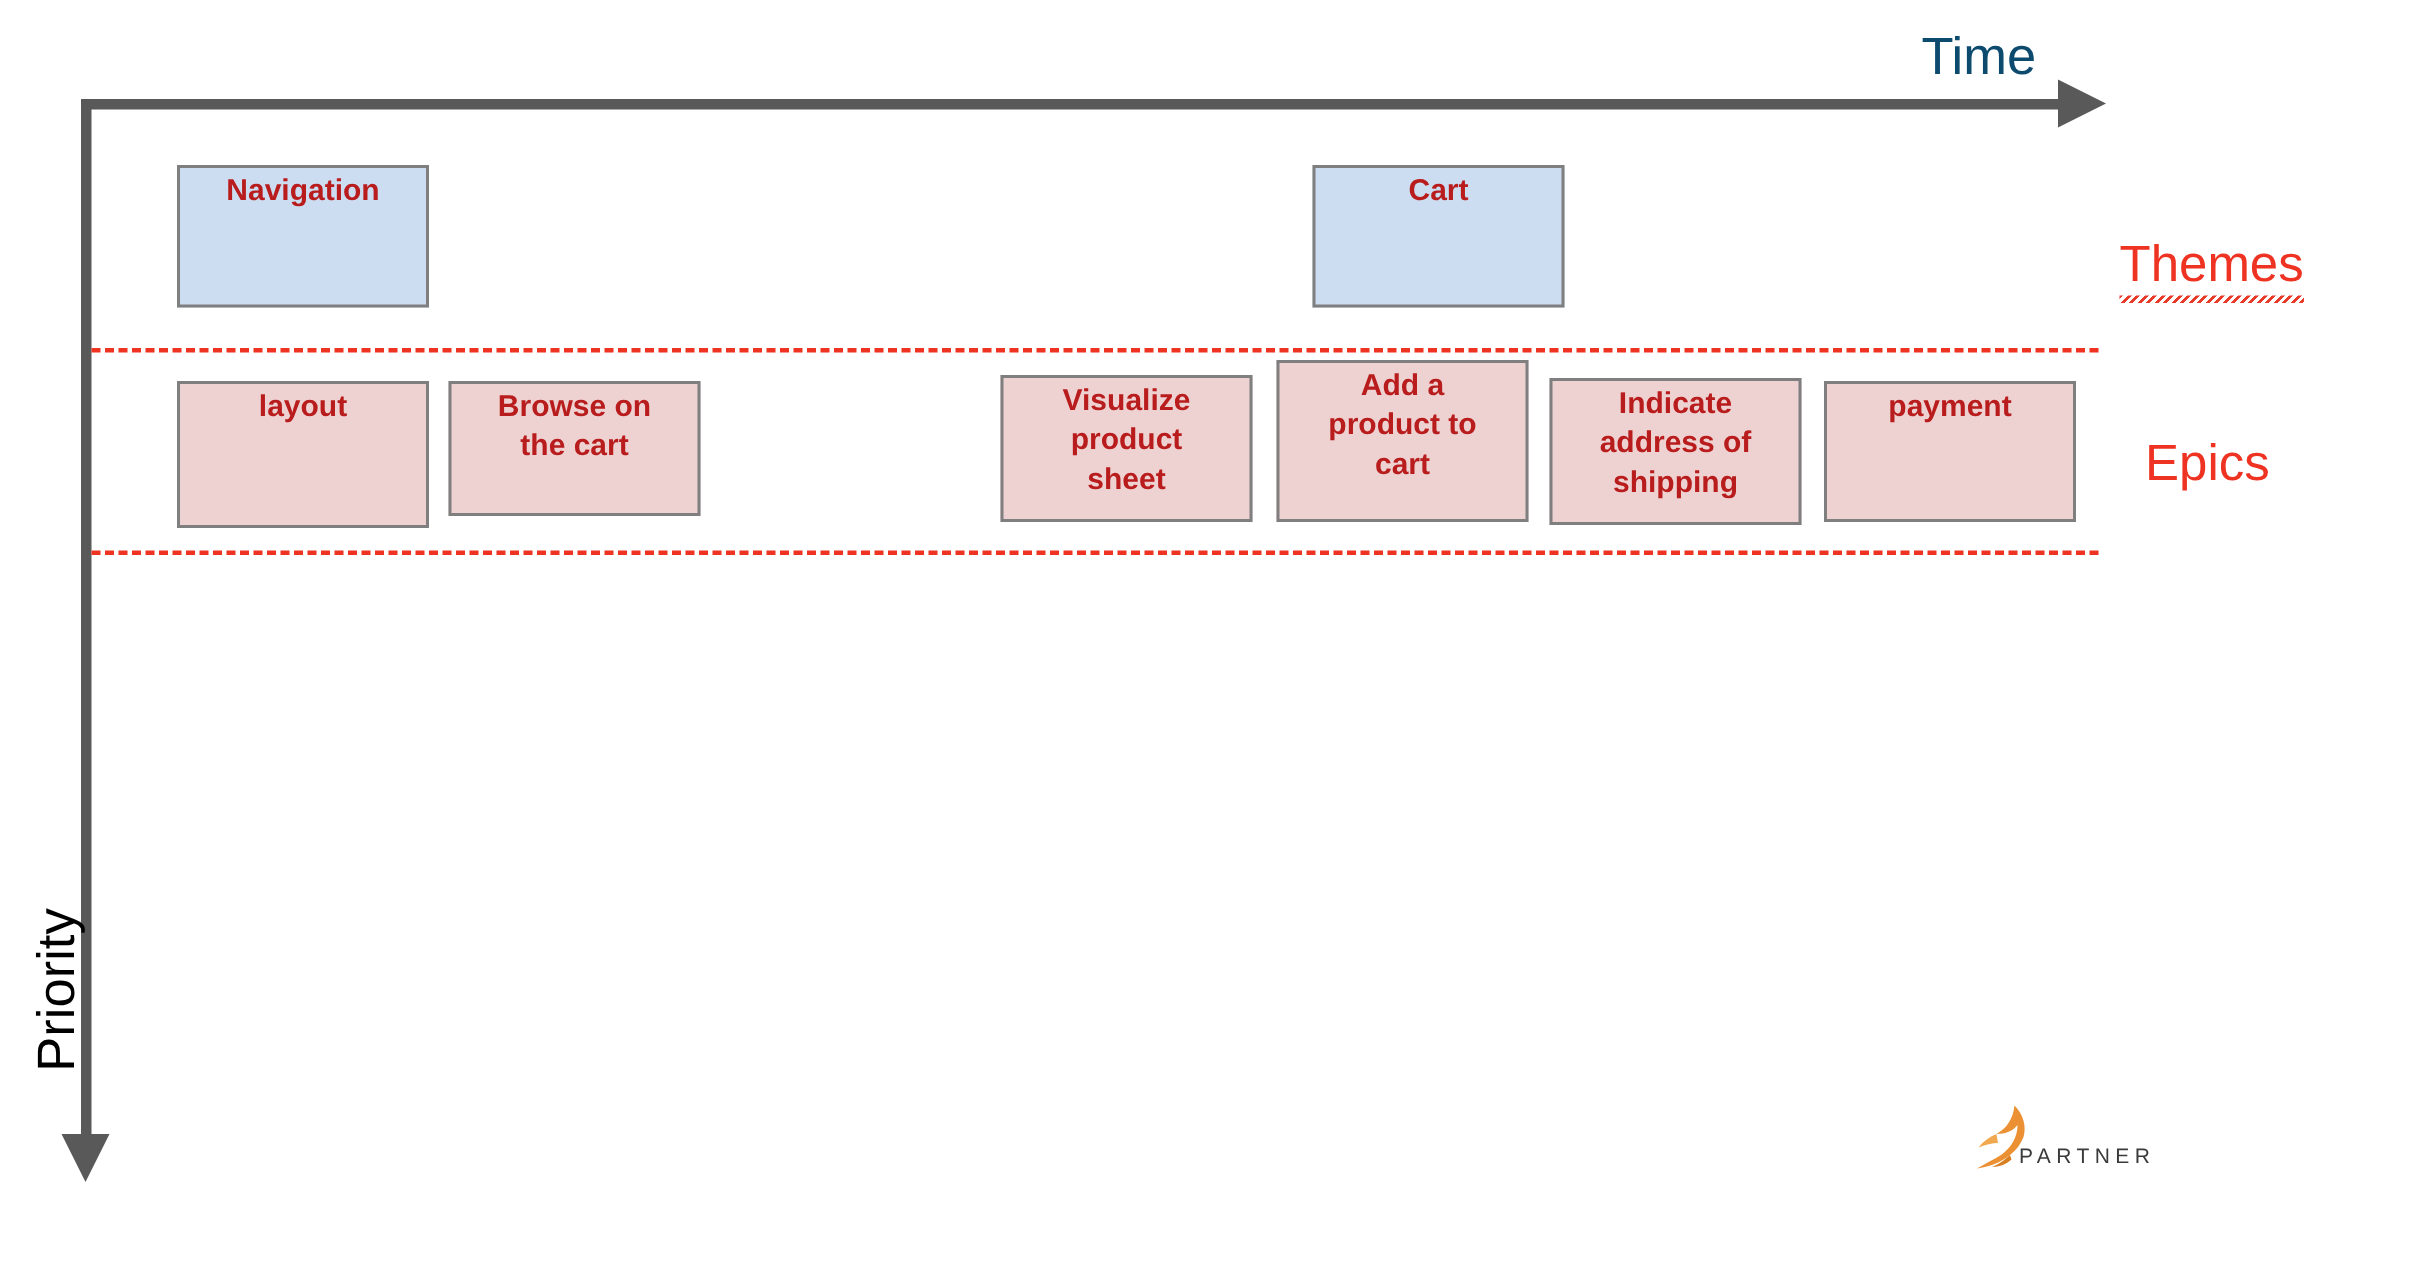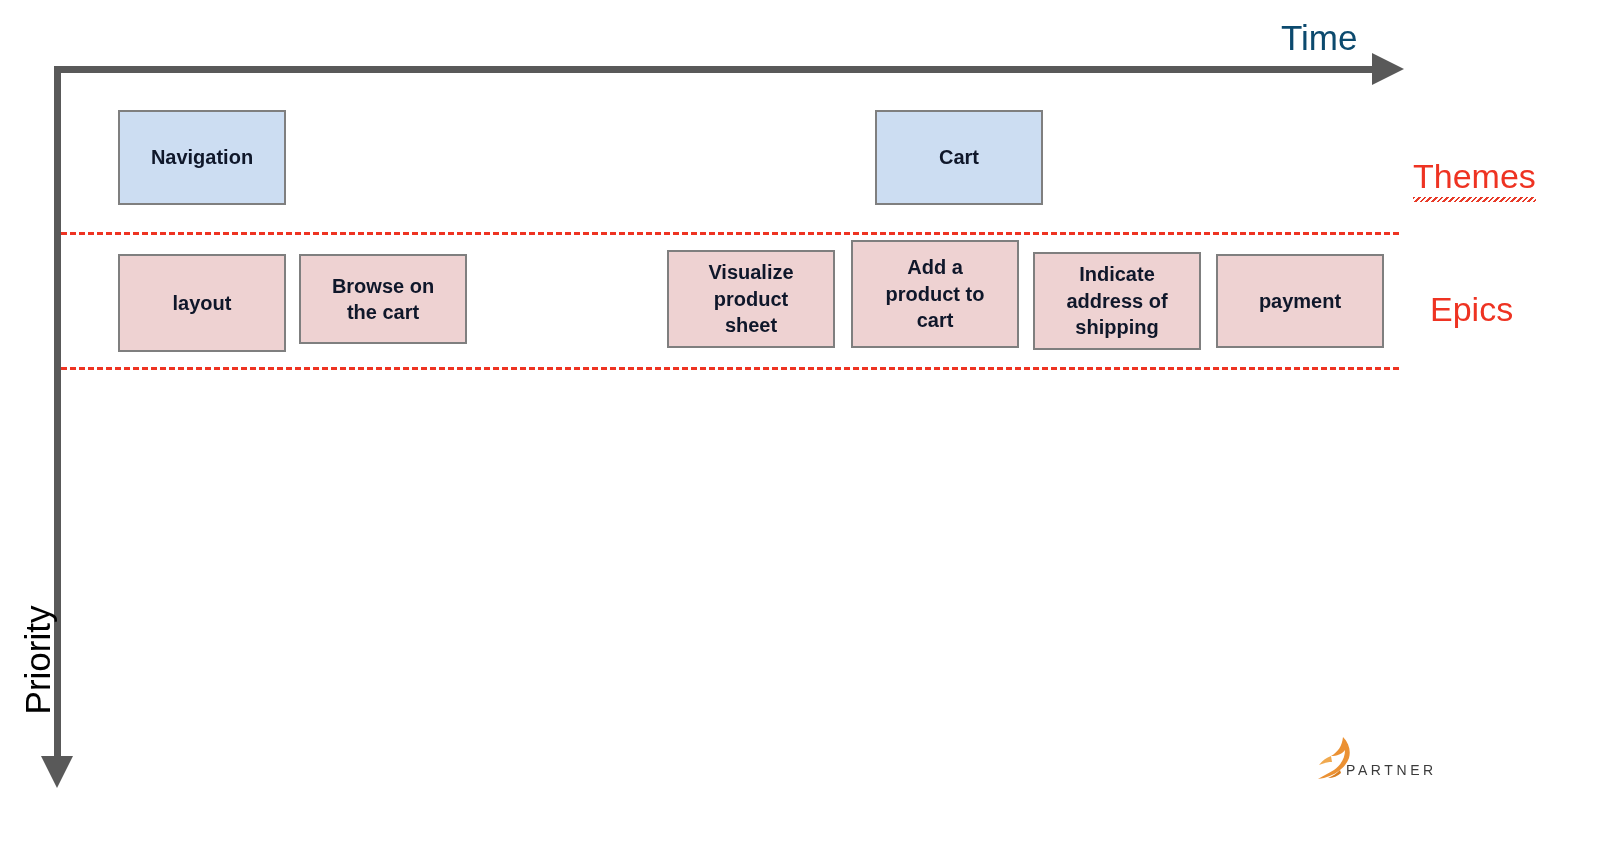--- a/index.html
+++ b/index.html
@@ -89,27 +89,26 @@
   }
   #dashed-sep-themes { top: 232px; }
   #dashed-sep-epics  { top: 367px; }
 
   
   .node-box {
     position: absolute;
     box-sizing: border-box;
     border: 2px solid #7f7f7f;
     display: flex;
-    align-items: center;
     justify-content: center;
     text-align: center;
     font-weight: bold;
     font-size: 20px;
     line-height: 1.32;
-    color: #0f172a;
+    color: #b91c1c;
     padding: 2px 16px;
   }
   .theme-box { background: #ccddf2; }
   .epic-box  { background: #eed2d2; }
 
   
   .squiggle-word {
     position: relative;
     display: inline-block;
   }

